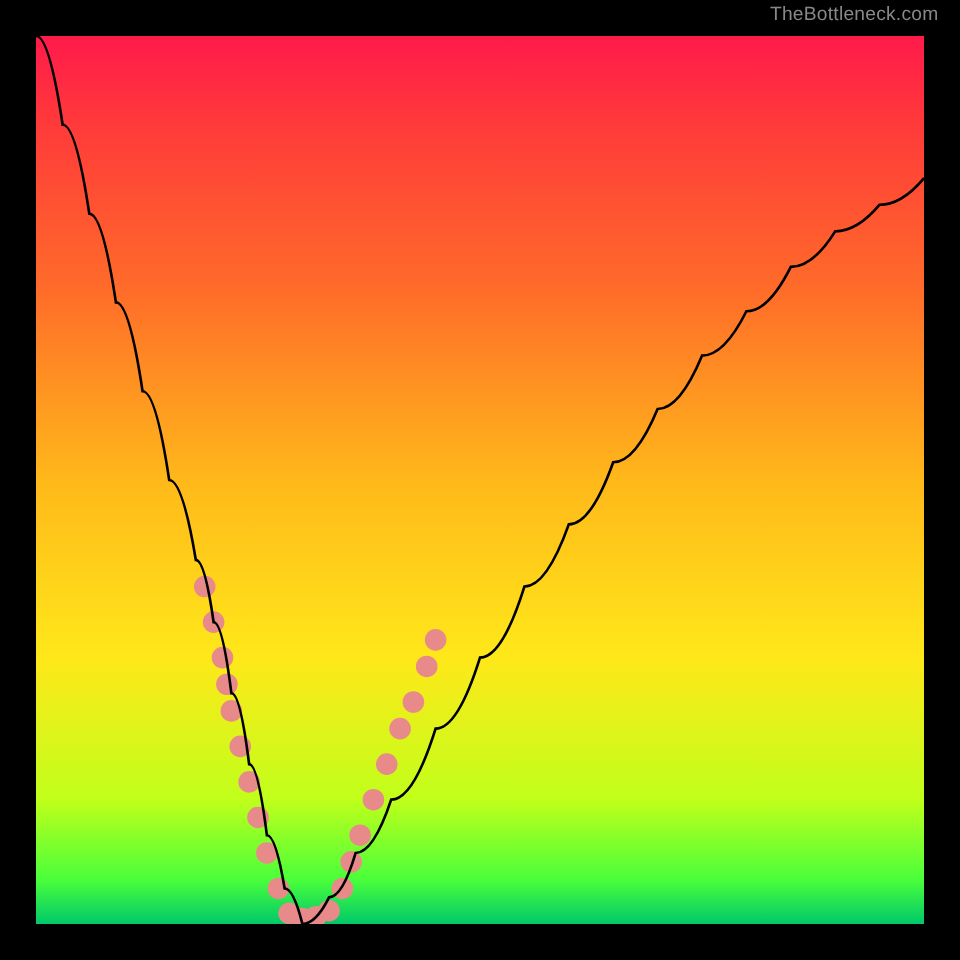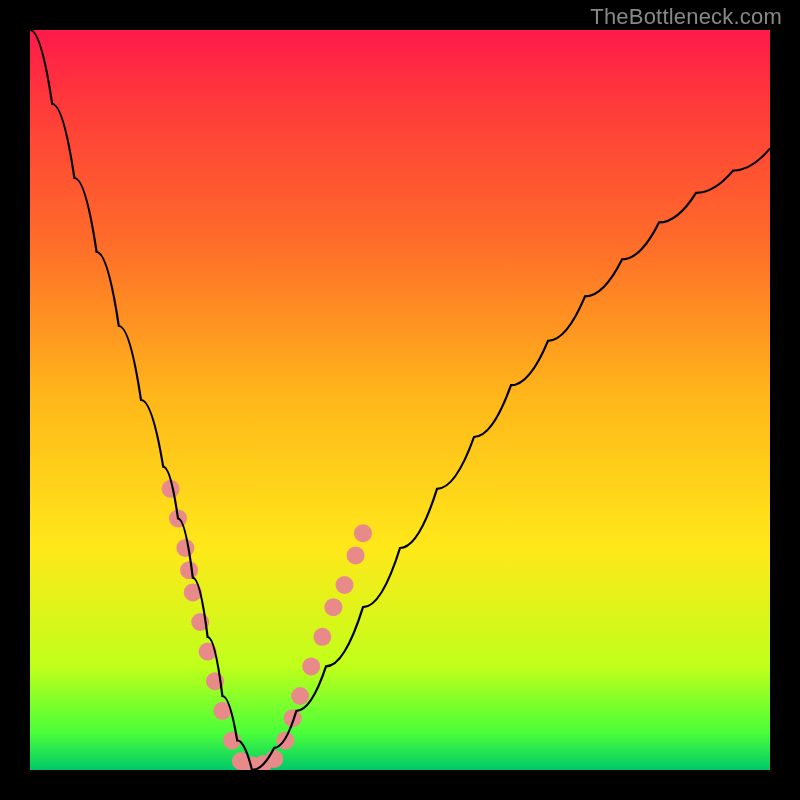--- a/index.html
+++ b/index.html
@@ -36,21 +36,21 @@
       #c0ff1a 86%,
       #4aff3a 95%,
       #00c86a 100%
     );
   }
   .watermark {
     position: absolute;
     top: 4px;
     right: 18px;
     color: #888;
-    font-size: 22px;
+    font-size: 16px;
     font-weight: 500;
     letter-spacing: 0.2px;
     user-select: none;
   }
   svg.curve {
     position: absolute;
     inset: 0;
     width: 100%;
     height: 100%;
   }

